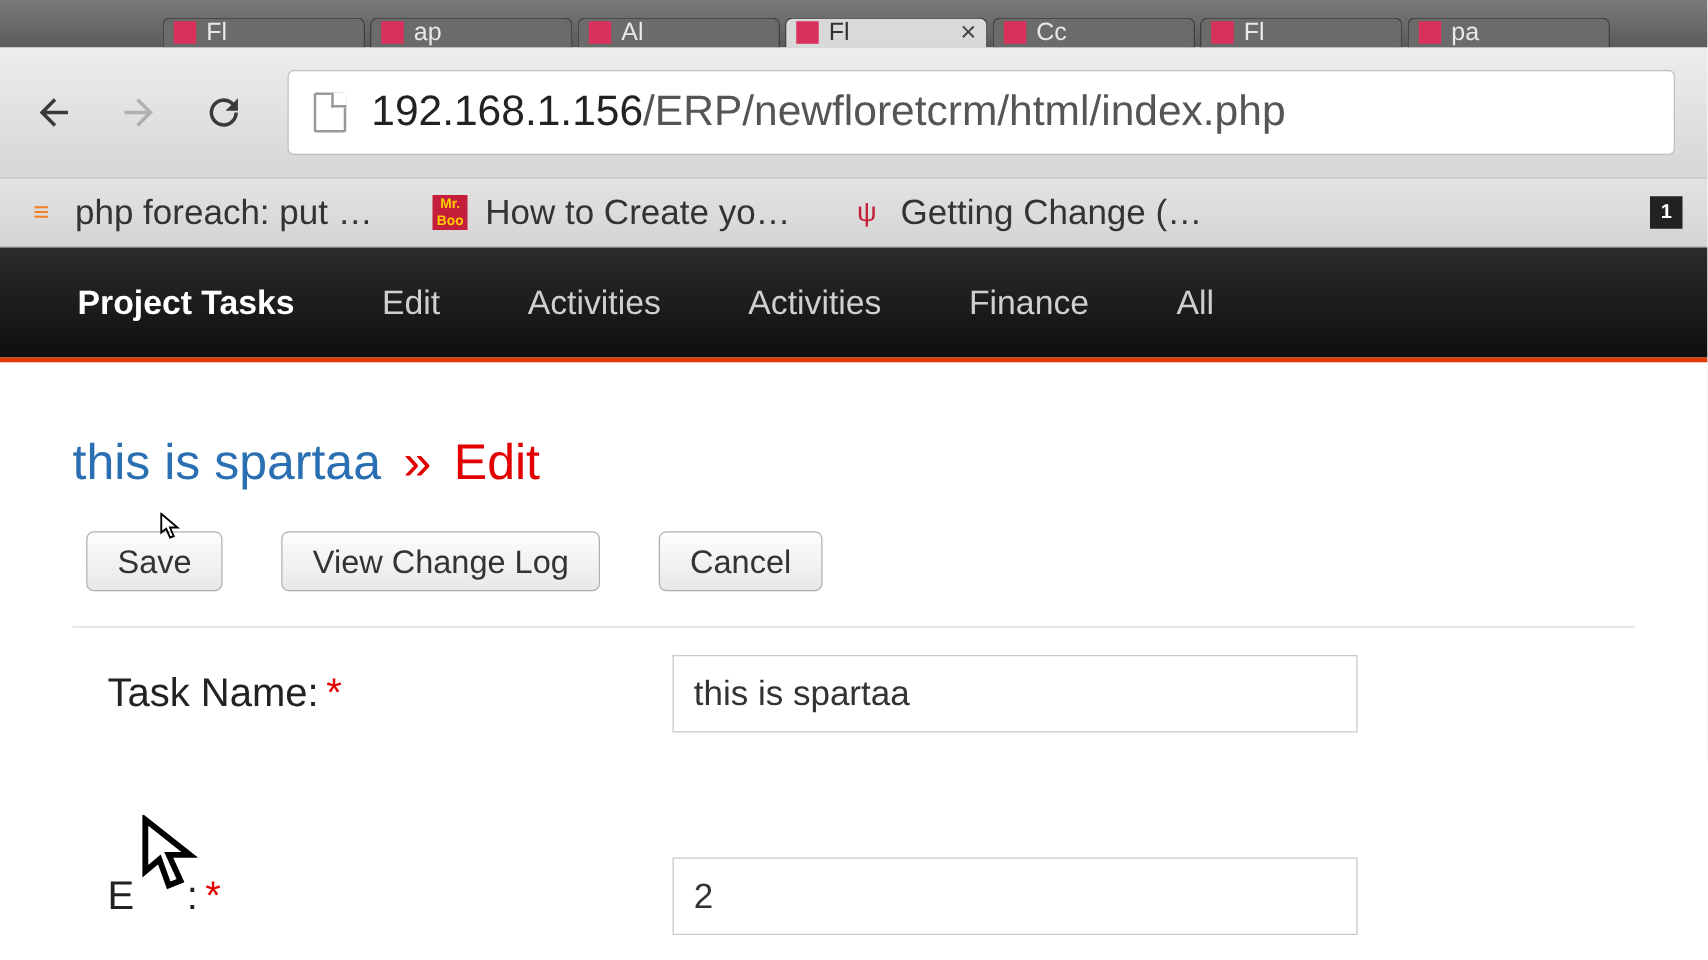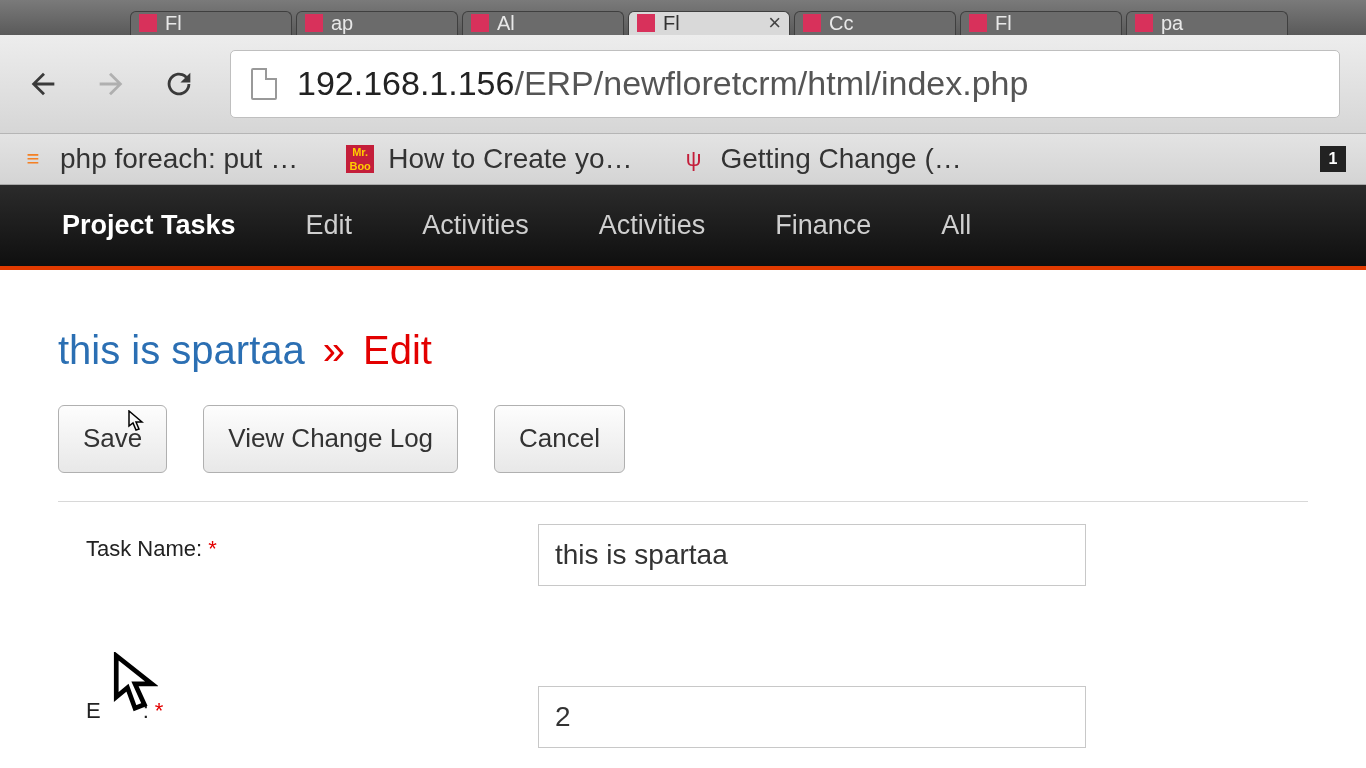--- a/index.html
+++ b/index.html
@@ -38,26 +38,26 @@
     .appnav .item { cursor: pointer; }
 
     
     .content { flex: 1; background: #fff; padding: 58px 58px 0 58px; }
     .breadcrumb { font-size: 40px; font-weight: 400; display: flex; align-items: center; gap: 18px; }
     .breadcrumb .link { color: #2b6fb3; }
     .breadcrumb .sep { color: #e30000; }
     .breadcrumb .current { color: #e30000; }
 
     .btn-row { margin-top: 32px; display: flex; gap: 36px; }
-    .btn { height: 68px; padding: 4px 24px; background: linear-gradient(#fdfdfd,#e8e8e8); border: 1px solid #b0b0b0; border-radius: 6px; font-size: 26px; color: #333; display: flex; align-items: center; cursor: pointer; }
+    .btn { height: 48px; padding: 4px 24px; background: linear-gradient(#fdfdfd,#e8e8e8); border: 1px solid #b0b0b0; border-radius: 6px; font-size: 26px; color: #333; display: flex; align-items: center; cursor: pointer; margin-left: 11px; }
 
     .form { margin-top: 28px; border-top: 1px solid #d8d8d8; padding-top: 22px; padding-left: 28px; }
     .row { display: flex; align-items: flex-start; margin-bottom: 100px; }
     .row:last-child { margin-bottom: 20px; }
-    .lbl { width: 452px; font-size: 22px; color: #222; display: flex; align-items: center; gap: 6px; padding-top: 12px; }
+    .lbl { width: 452px; font-size: 32px; color: #222; display: flex; align-items: center; gap: 6px; padding-top: 12px; }
     .lbl .req { color: #e30000; }
     .field input { width: 548px; height: 62px; border: 1px solid #c8c8c8; font-size: 28px; padding: 0 16px; color: #333; background: #fff; }
 
     .cursor1 { position: absolute; left: 128px; top: 410px; pointer-events: none; }
     .cursor2 { position: absolute; left: 112px; top: 652px; pointer-events: none; }
     .cursor2 svg { width: 46px; height: 60px; }
 
   </style>
 </head>
 <body>

